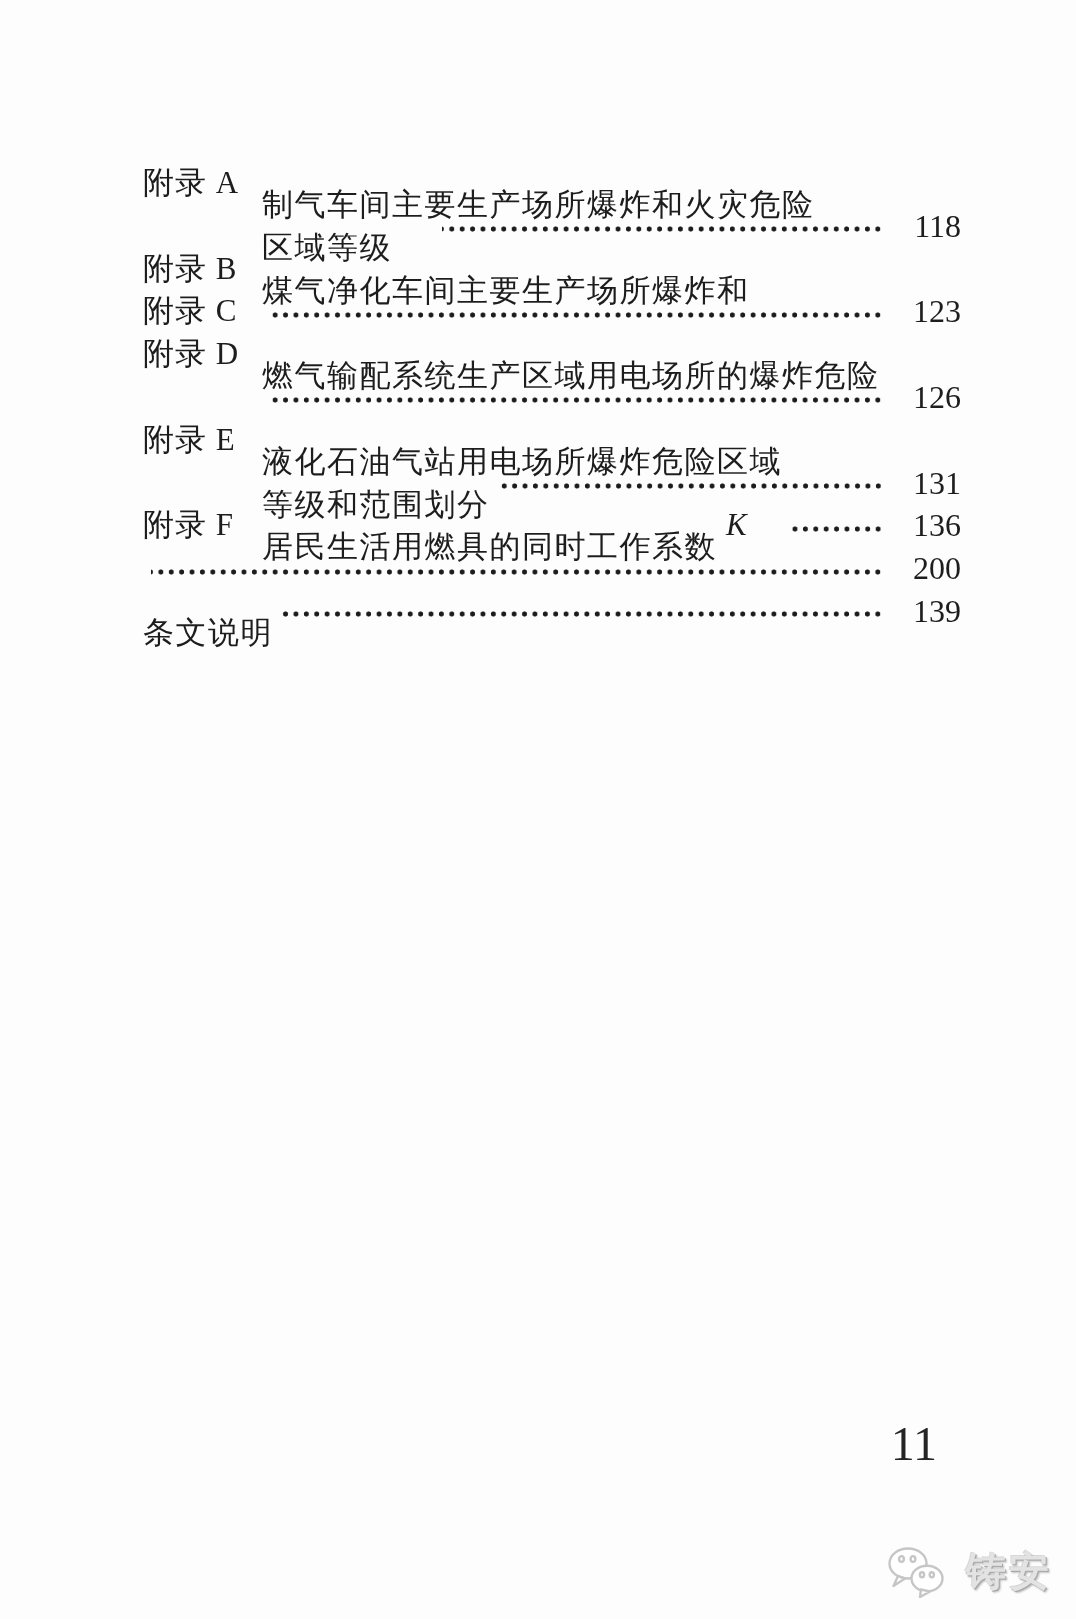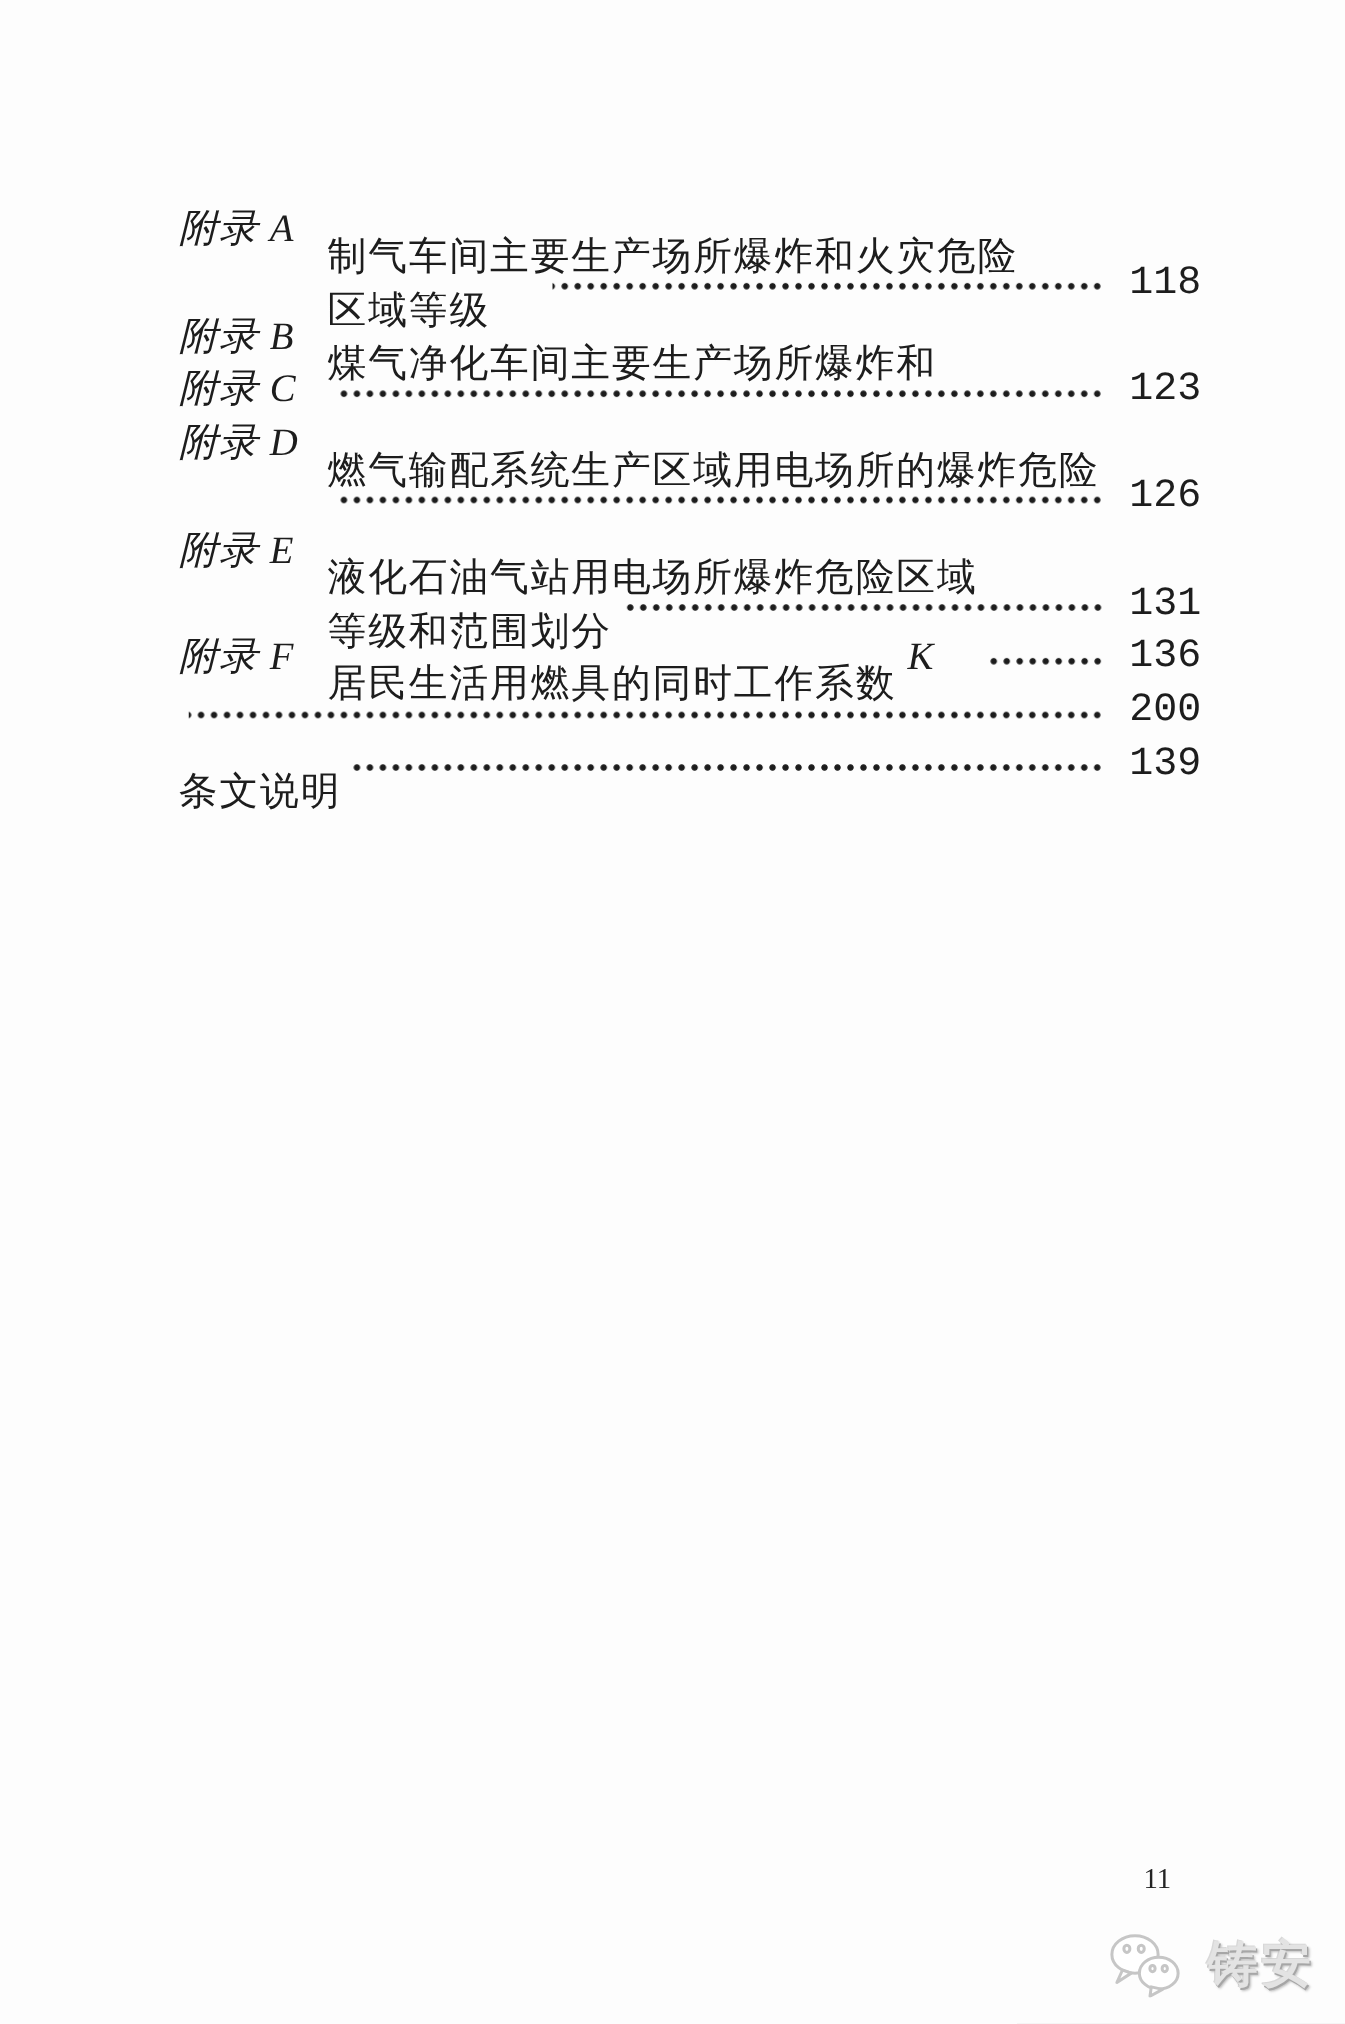--- a/index.html
+++ b/index.html
@@ -18,21 +18,21 @@
     width:818px;
   }
   .line{
     display:flex;
     align-items:center;
     height:42.8px;
     font-size:31px;
     line-height:42.8px;
     white-space:pre;
   }
-  .label{flex:none;width:119px;letter-spacing:1px;font-style:italic;}
+  .label{flex:none;width:119px;letter-spacing:1px;}
   .indent{flex:none;width:119px;}
   .title{flex:none;letter-spacing:1.5px;margin-top:44px;}
   .kvar{
     flex:none;
     font-style:italic;
     margin-left:9px;
     font-size:31px;
   }
   .dots{
     flex:1 1 auto;
@@ -43,26 +43,25 @@
     background-size:10.4px 10px;
     background-repeat:repeat-x;
     background-position:right center;
   }
   .dots.gap-a{margin-left:50px;}
   .dots.gap-f{margin-left:42px;}
   .pagenum{
     flex:none;width:64px;
     text-align:right;
     font-size:32px;
-    font-family:Liberation Mono, monospace;
   }
   .folio{
     position:absolute;
-    top:1490px;right:139px;
-    font-size:23px;
+    top:1416px;right:139px;
+    font-size:48px;
     color:#242424;
   }
   .watermark{
     position:absolute;
     top:1544px;right:24px;
     display:flex;
     align-items:center;
     gap:21px;
   }
   .wm-text{

